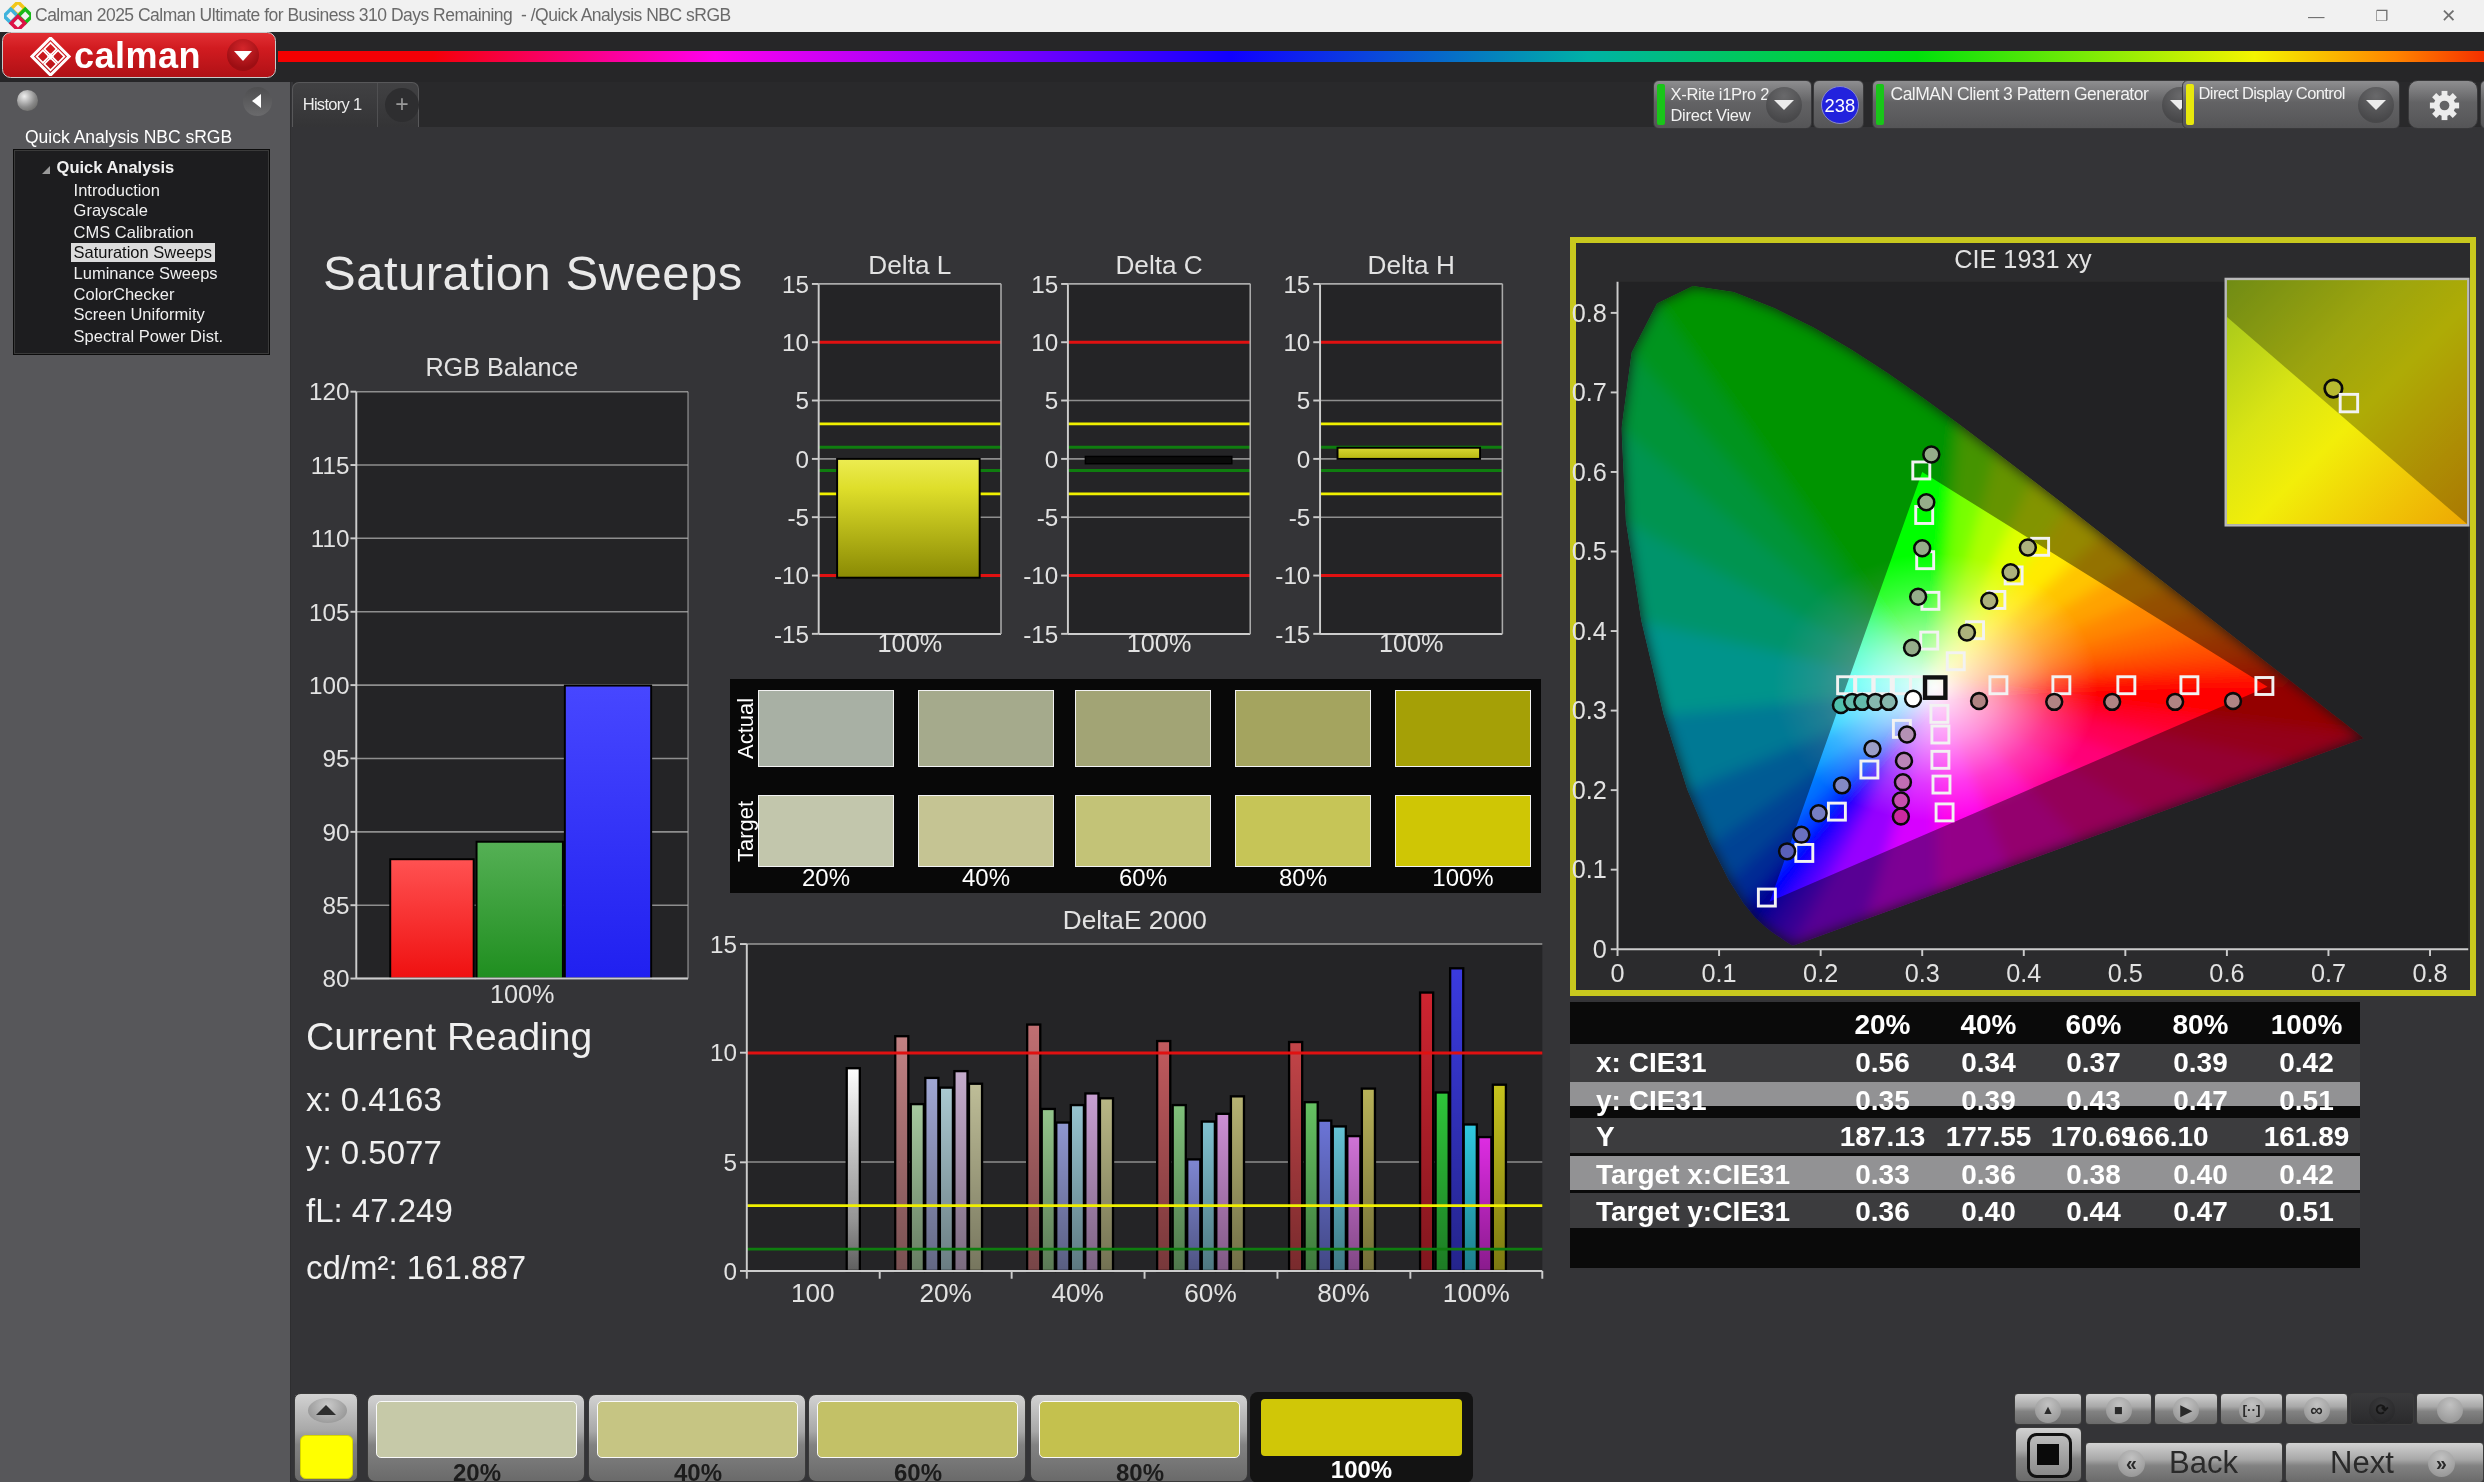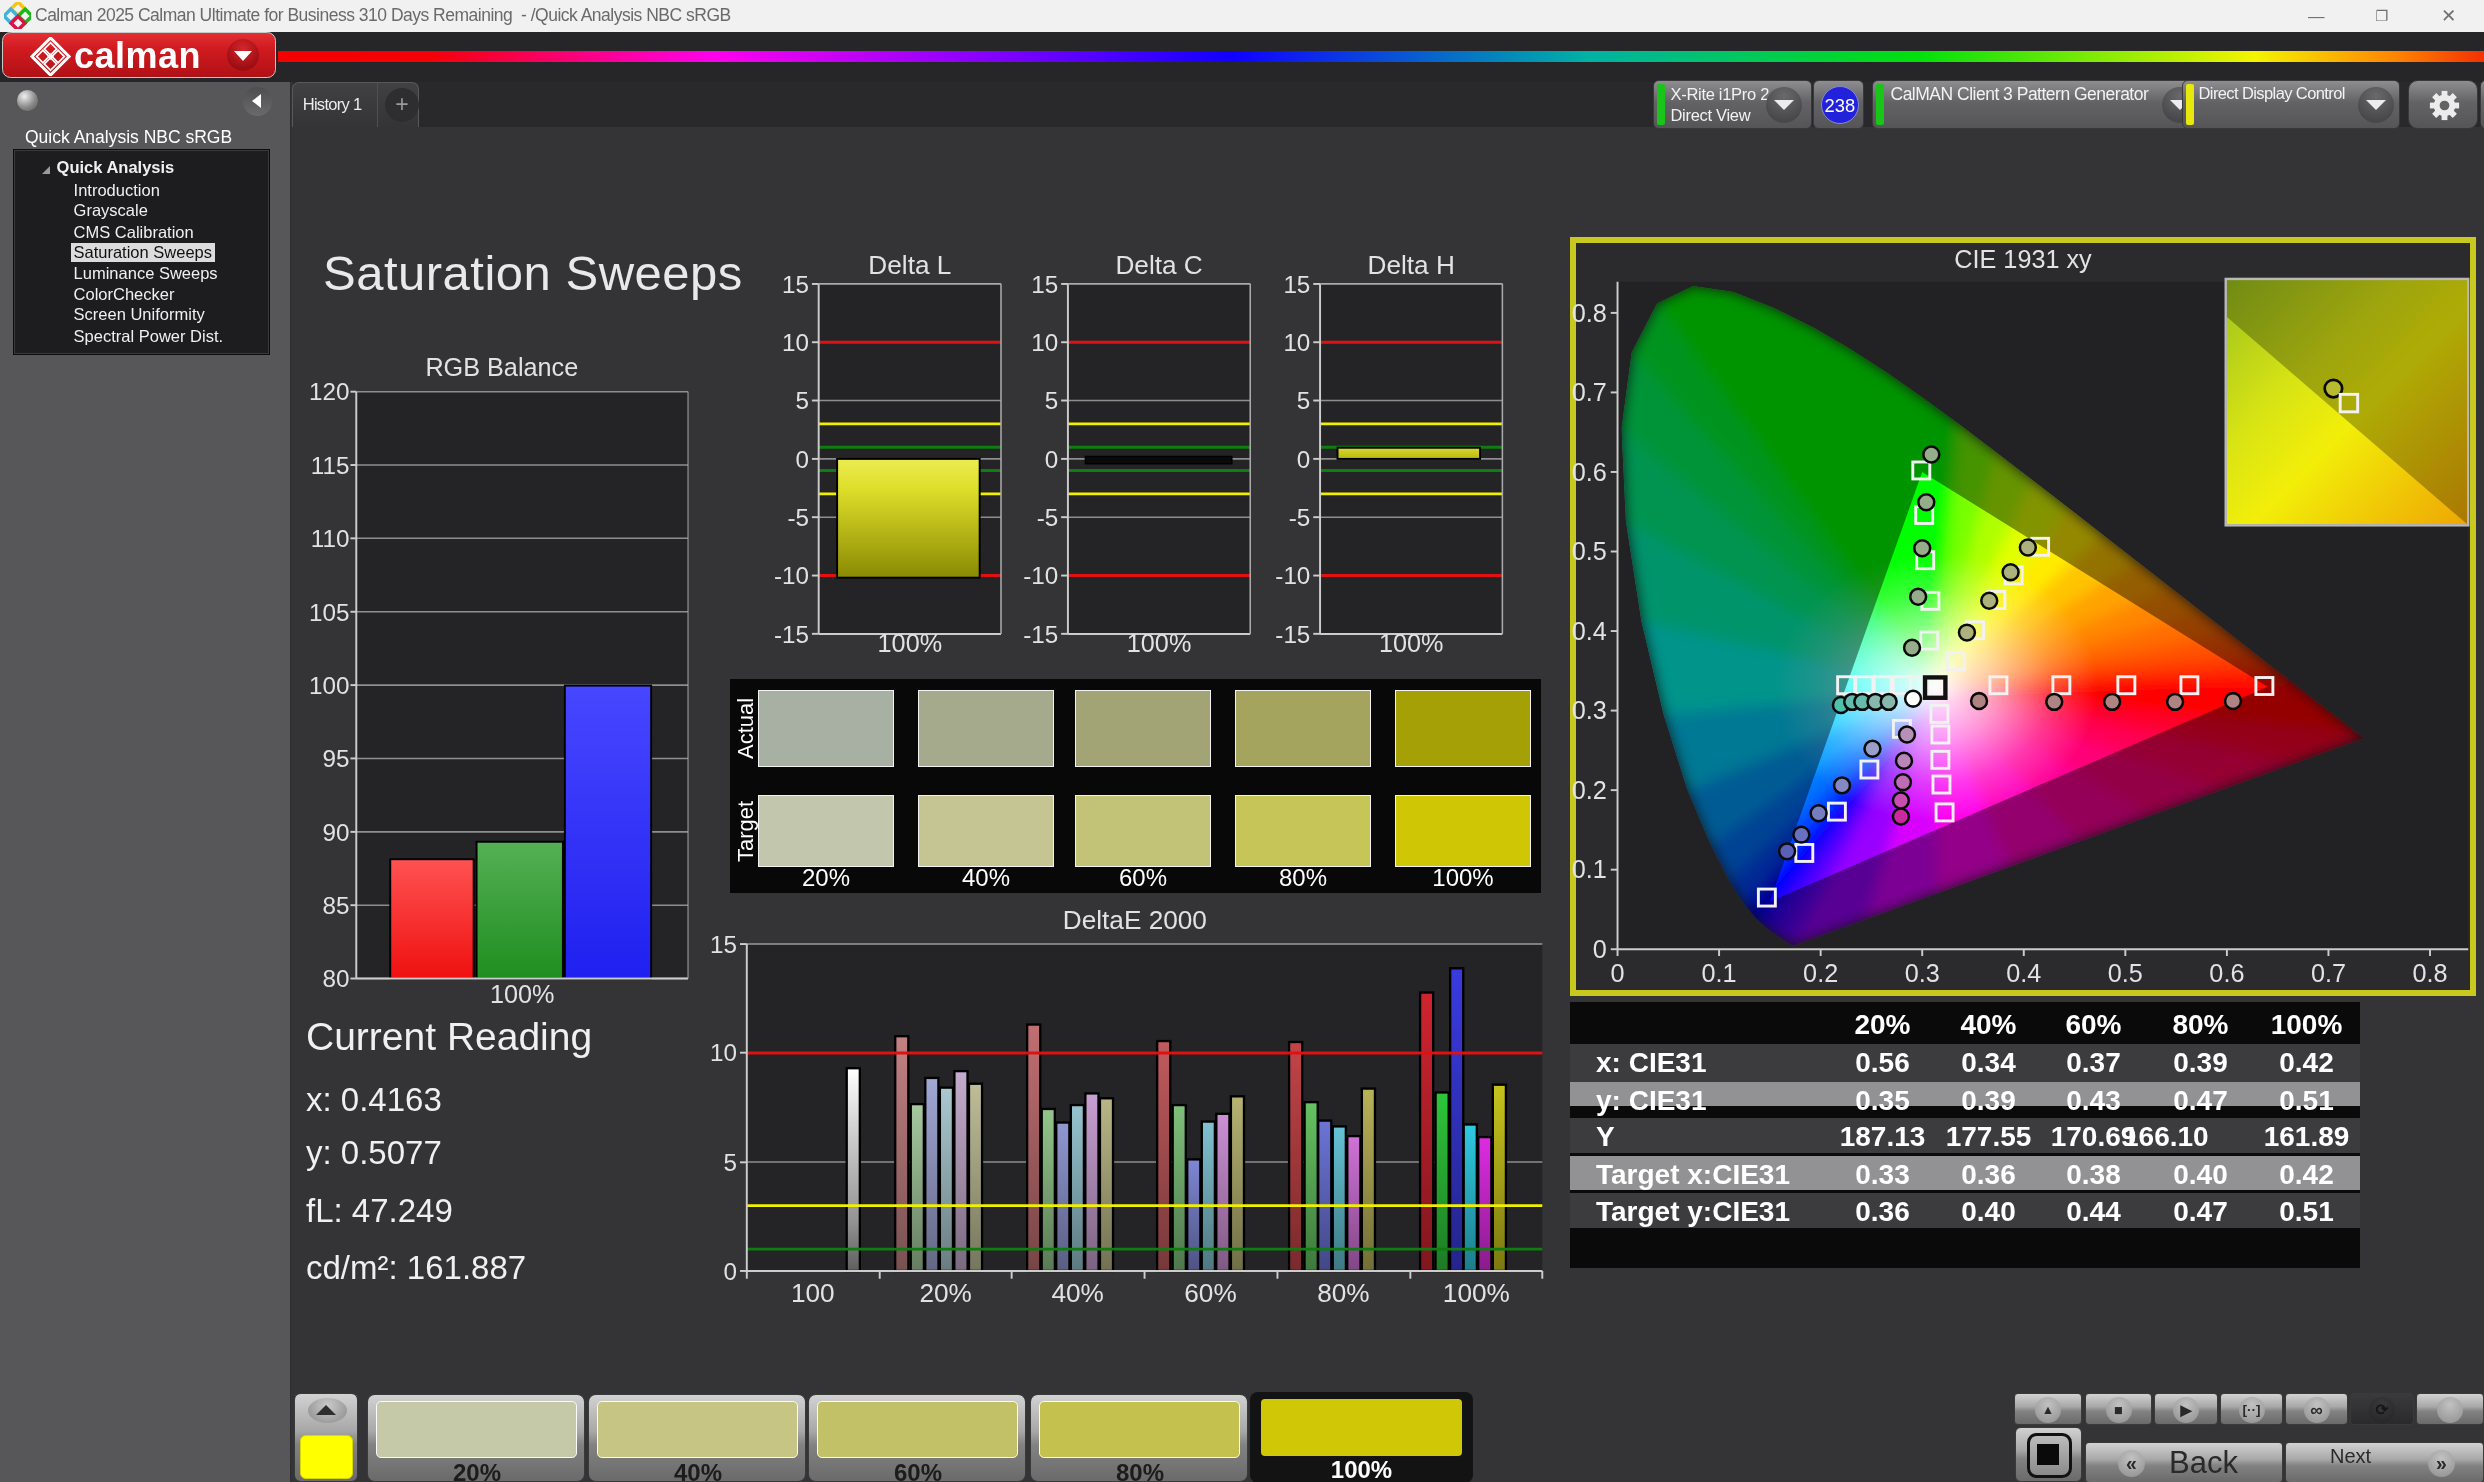--- a/index.html
+++ b/index.html
@@ -690,15 +690,15 @@
 <div class="abs" style="left:2015px;top:1427px;width:67px;height:55px;background:linear-gradient(180deg,#d2d2d2 0%,#a8a8a8 42%,#828282 58%,#6a6a6a 100%);border:1px solid #3a3a3a;border-radius:5.8px">
     <div style="position:absolute;left:10.7px;top:4.9px;width:45px;height:45px;border:3.9px solid #111;border-radius:9.7px;background:linear-gradient(180deg,#bcbcbc,#8a8a8a)">
       <div style="position:absolute;left:7.8px;top:7.8px;width:21.3px;height:21.3px;background:#0a0a0a"></div>
     </div>
   </div>
 <div class="abs" style="left:2085px;top:1442px;width:198px;height:41px;background:linear-gradient(180deg,#d2d2d2 0%,#a8a8a8 42%,#828282 58%,#6a6a6a 100%);border:1px solid #3a3a3a;border-radius:3.9px;color:#2a2a2a">
     <div style="position:absolute;left:32px;top:6.8px;width:27px;height:27px;border-radius:50%;background:radial-gradient(circle at 50% 30%,#c2c2c2,#8e8e8e);text-align:center;line-height:27px;font-size:19.4px;font-weight:700">«</div>
     <div style="position:absolute;left:83px;top:1.9px;font-size:31px">Back</div>
   </div>
 <div class="abs" style="left:2285px;top:1442px;width:199px;height:41px;background:linear-gradient(180deg,#d2d2d2 0%,#a8a8a8 42%,#828282 58%,#6a6a6a 100%);border:1px solid #3a3a3a;border-radius:3.9px;color:#2a2a2a">
-    <div style="position:absolute;left:44px;top:1.9px;font-size:20px">Next</div>
+    <div style="position:absolute;left:44px;top:1.9px;font-size:31px">Next</div>
     <div style="position:absolute;left:142px;top:6.8px;width:27px;height:27px;border-radius:50%;background:radial-gradient(circle at 50% 30%,#c2c2c2,#8e8e8e);text-align:center;line-height:27px;font-size:19.4px;font-weight:700">»</div>
   </div>
 
 </body></html>

